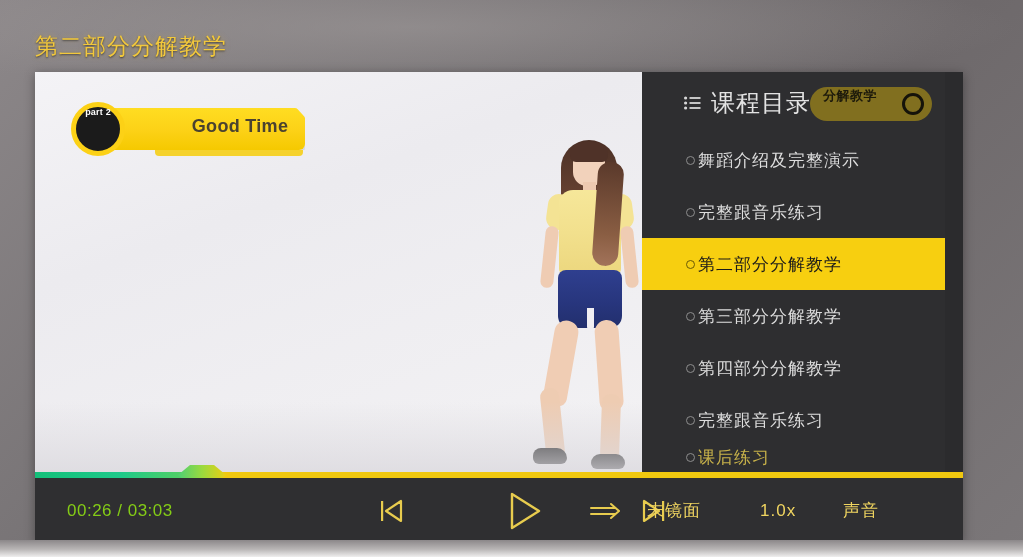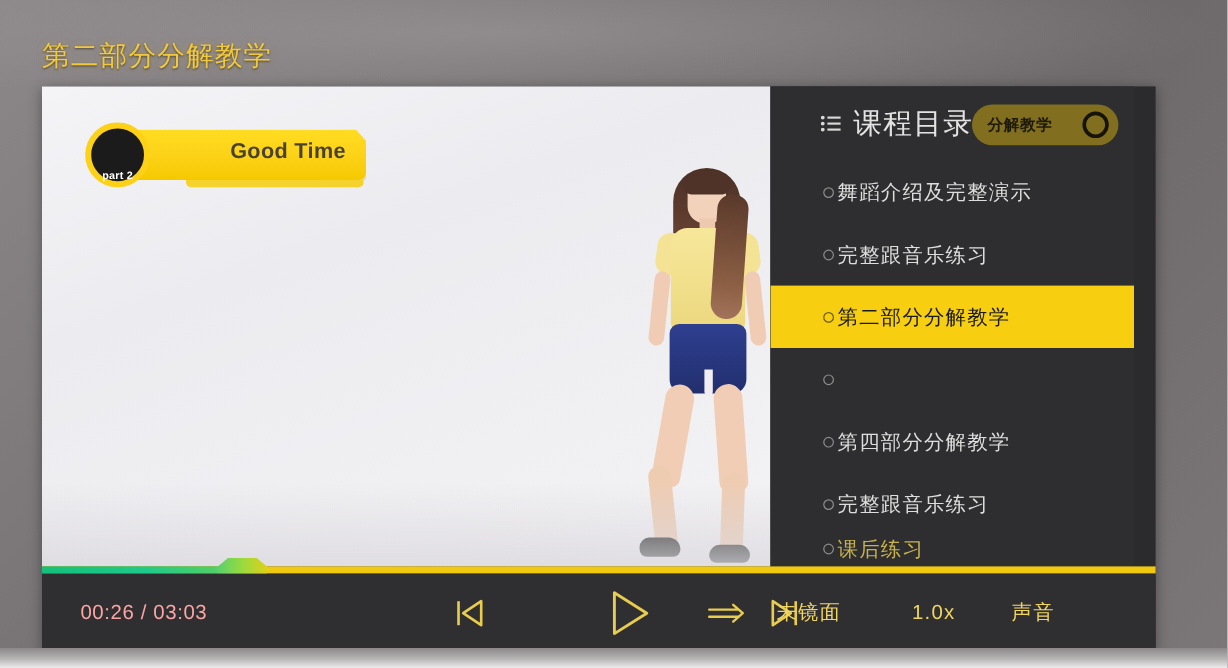--- a/index.html
+++ b/index.html
@@ -123,21 +123,21 @@
     position: absolute;
     left: 0;
     top: 0;
     width: 54px;
     height: 54px;
     border-radius: 50%;
     background: #1b1b1b;
     border: 5px solid #fcd116;
     box-sizing: border-box;
     display: flex;
-    align-items: flex-end;
+    align-items: flex-start;
     justify-content: center;
   }
   #gt-circle span {
     font-size: 9px;
     font-weight: 700;
     color: #ffffff;
     letter-spacing: .2px;
   }
 
   
@@ -298,21 +298,20 @@
   }
   #mode-badge {
     position: absolute;
     left: 168px;
     top: 15px;
     width: 122px;
     height: 34px;
     border-radius: 17px;
     background: rgba(205,170,15,.52);
     display: flex;
-    align-items: center;
     padding-left: 13px;
     box-sizing: border-box;
   }
   #mode-badge-label {
     font-size: 13px;
     color: #1d1a0b;
     font-weight: 700;
     letter-spacing: .5px;
   }
   #mode-badge-knob {
@@ -404,21 +403,21 @@
     width: 928px;
     height: 65px;
     background: #2f2f31;
     display: flex;
     align-items: center;
   }
   #time-display {
     position: absolute;
     left: 32px;
     font-size: 17px;
-    color: #fca5a5;
+    color: #84cc16;
     letter-spacing: .5px;
     white-space: nowrap;
   }
   .ctrl-btn {
     position: absolute;
     display: flex;
     align-items: center;
     justify-content: center;
     color: #e8cc4e;
   }
@@ -510,20 +509,21 @@
           <div class="course-item">
             <span class="course-bullet"></span>
             <span class="course-label">完整跟音乐练习</span>
           </div>
           <div class="course-item active">
             <span class="course-bullet"></span>
             <span class="course-label">第二部分分解教学</span>
           </div>
           <div class="course-item">
             <span class="course-bullet"></span>
+            <span class="course-label">第三部分分解教学</span>
           </div>
           <div class="course-item">
             <span class="course-bullet"></span>
             <span class="course-label">第四部分分解教学</span>
           </div>
           <div class="course-item">
             <span class="course-bullet"></span>
             <span class="course-label">完整跟音乐练习</span>
           </div>
           <div class="course-item clipped">

